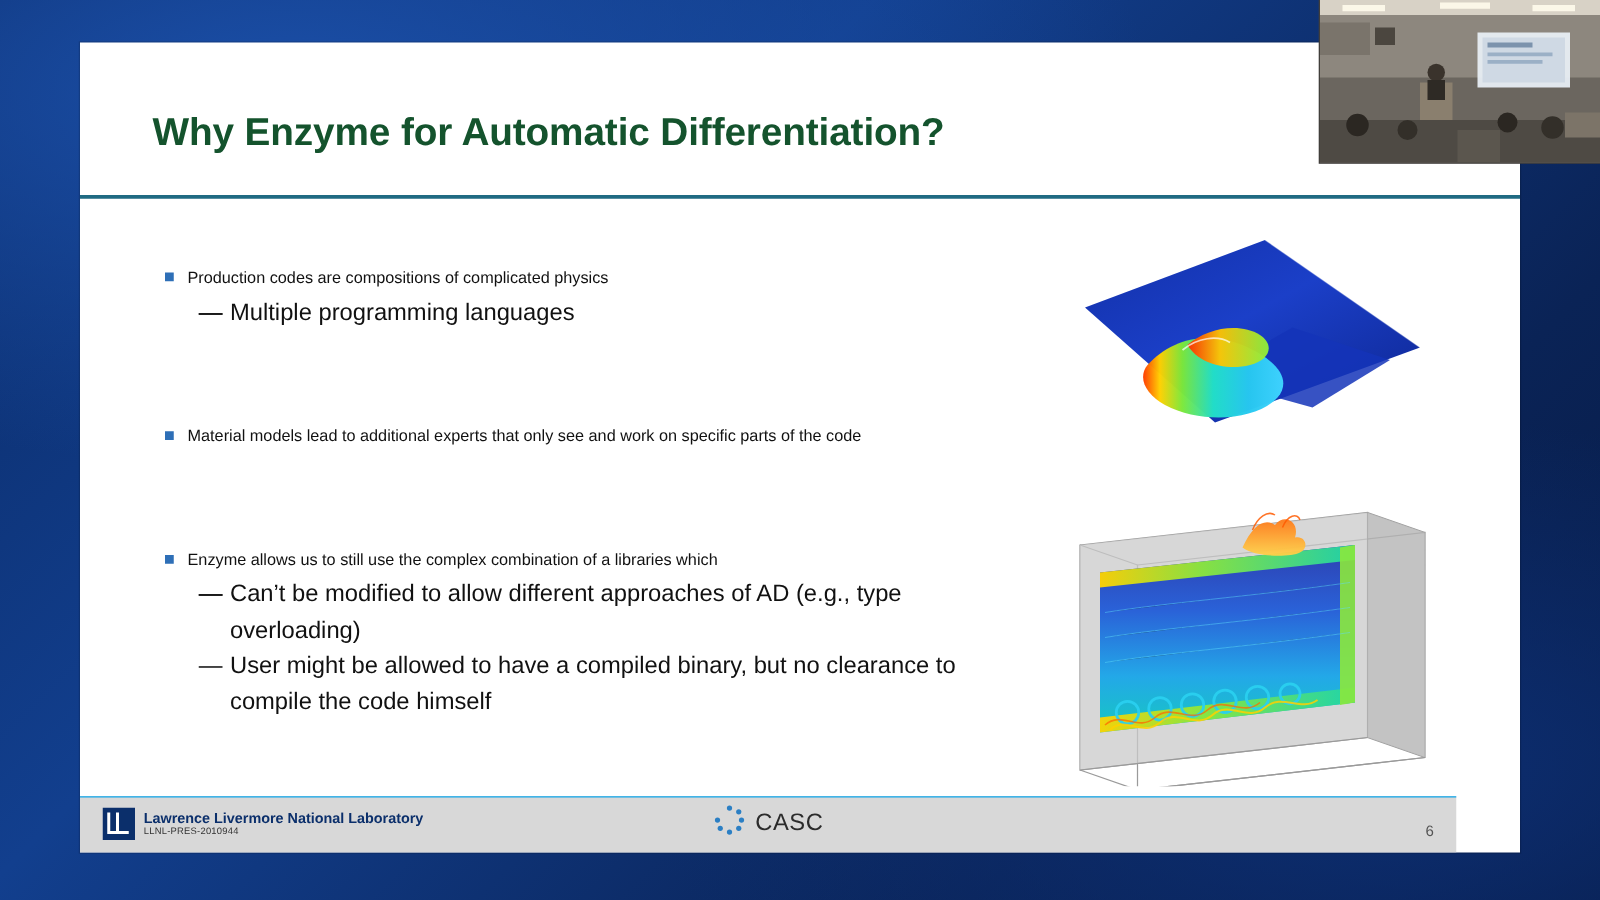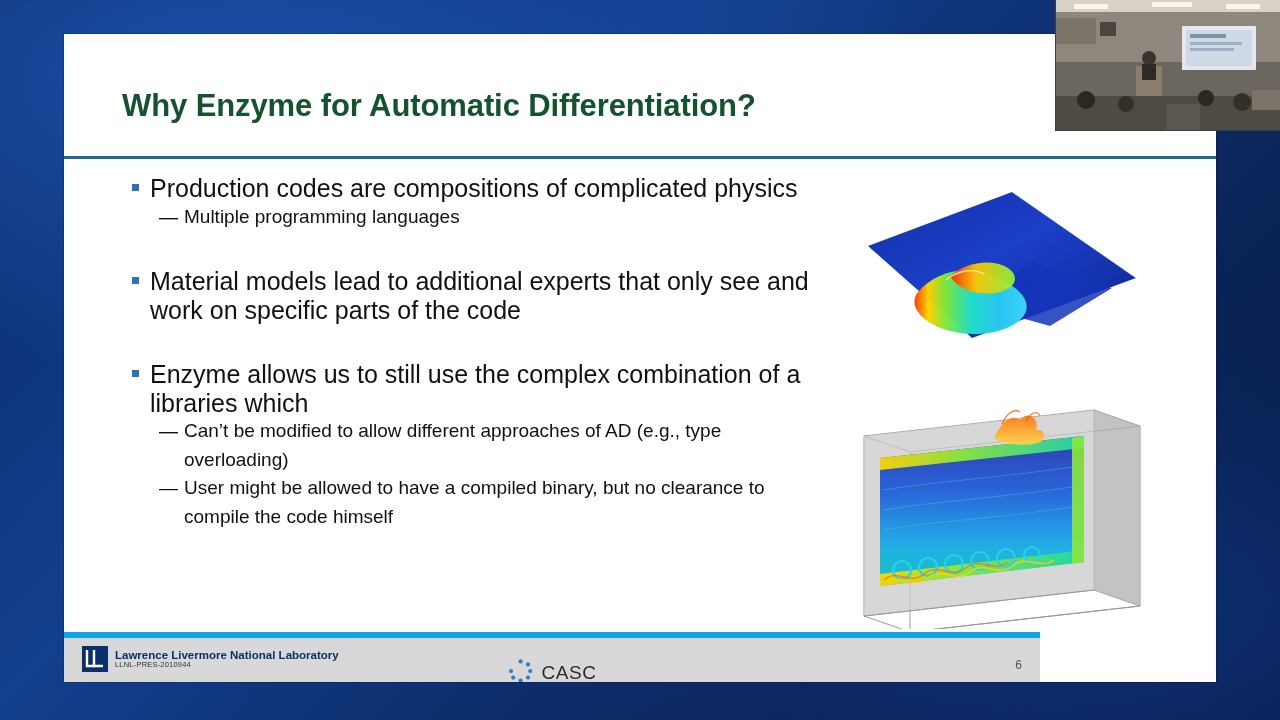--- a/index.html
+++ b/index.html
@@ -59,23 +59,24 @@
     position: absolute;
     left: 62px;
     top: 140px;
     width: 700px;
     color: #1a1a1a;
   }
   .blk { margin-bottom: 14px; }
   .b1 {
     position: relative;
     padding-left: 24px;
-    font-size: 25px;
+    font-size: 13px;
     line-height: 28.5px;
     color: #111;
+    margin-top: 34px;
   }
   .b1 > .sq {
     position: absolute;
     left: 6px;
     top: 10px;
     width: 7px;
     height: 7px;
     background: #2e6fb7;
   }
   .b2 {
@@ -108,24 +109,24 @@
     top: 360px;
     width: 350px;
     height: 235px;
   }
 
   
   .footer {
     position: absolute;
     left: 0;
     bottom: 0;
-    width: 976px;
+    width: 1101px;
     height: 44px;
     background: #d8d8d8;
-    border-top: 6px solid #0ea5e9;
+    border-top: 1px solid #0ea5e9;
   }
   .footer .llnl {
     position: absolute;
     left: 18px;
     top: 8px;
     display: flex;
     align-items: center;
     gap: 7px;
   }
   .llnl-mark {
@@ -142,21 +143,21 @@
   }
   .llnl-sub {
     font-size: 7.5px;
     color: #333;
     letter-spacing: 0.2px;
   }
   .casc {
     position: absolute;
     left: 50%;
     transform: translateX(-50%);
-    top: 20px;
+    top: 5px;
     display: flex;
     align-items: center;
     gap: 8px;
   }
   .casc-text {
     font-size: 19px;
     color: #2b2b2b;
     letter-spacing: 0.5px;
   }
   .nnsa {

